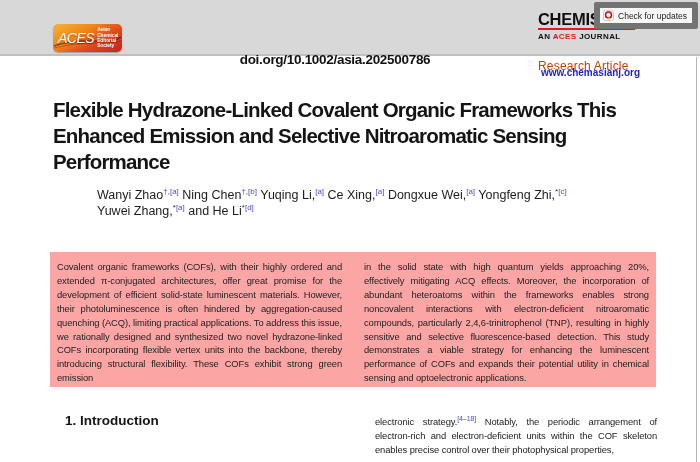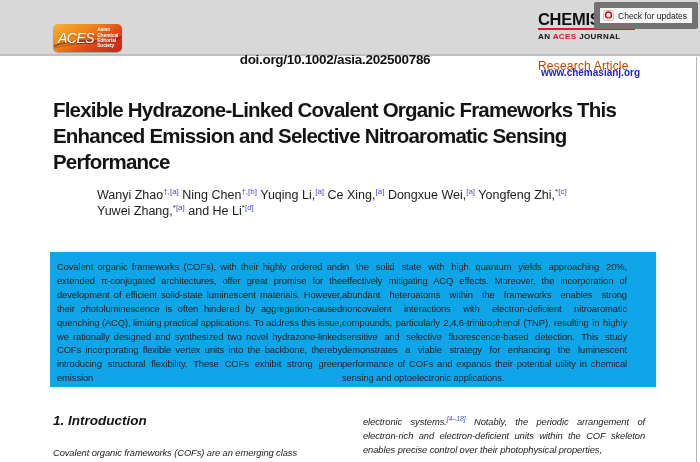--- a/index.html
+++ b/index.html
@@ -69,31 +69,31 @@
     position:absolute; left:53px; top:187px;
     font-size:12.5px; color:#1c1c1c; line-height:16px;margin-left:44px;
   }
   .authors .line { white-space:nowrap; }
   sup { font-size:8px; line-height:0; }
   .sup-blue { color:#4a4ad2; }
   .sup-dark { color:#333; }
 
   .abstract-box {
     position:absolute; left:50px; top:252px; width:606px; height:135px;
-    background:#0ea5e9; box-sizing:border-box; padding:8px 7px;
-    display:flex; overflow:hidden;
+    background:#fca5a5; box-sizing:border-box; padding:8px 7px;
+    display:flex; gap:22px; overflow:hidden;
   }
   .abstract-col {
     width:285px; margin:0; font-size:9.4px; line-height:13.9px;
     text-align:justify; color:#222; letter-spacing:-0.1px;
   }
 
   .bottom {
-    position:absolute; left:46px; top:403px; width:606px; height:59px;
-    box-sizing:border-box; padding:0 7px; display:flex; gap:28px; overflow:hidden;font-style:italic;
+    position:absolute; left:58px; top:403px; width:606px; height:59px;
+    box-sizing:border-box; padding:0 7px; display:flex; gap:28px; overflow:hidden;
   }
   .bottom-col { width:285px; }
   .intro-heading { font-size:13.5px; font-weight:bold; color:#141414; margin:10px 0 0 0; }
   .body-par {
     font-size:9.4px; line-height:13.9px; text-align:justify; color:#222;
     letter-spacing:-0.1px; margin:0;
   }
   .left-par { margin-top:18px; }
   .right-par { margin-top:12px; }
   .cite-sup { color:#3d55cc; font-size:7px; }
@@ -157,20 +157,19 @@
 </div>
 
 <div class="abstract-box">
   <p class="abstract-col">Covalent organic frameworks (COFs), with their highly ordered and extended π-conjugated architectures, offer great promise for the development of efficient solid-state luminescent materials. However, their photoluminescence is often hindered by aggregation-caused quenching (ACQ), limiting practical applications. To address this issue, we rationally designed and synthesized two novel hydrazone-linked COFs incorporating flexible vertex units into the backbone, thereby introducing structural flexibility. These COFs exhibit strong green emission</p>
   <p class="abstract-col">in the solid state with high quantum yields approaching 20%, effectively mitigating ACQ effects. Moreover, the incorporation of abundant heteroatoms within the frameworks enables strong noncovalent interactions with electron-deficient nitroaromatic compounds, particularly 2,4,6-trinitrophenol (TNP), resulting in highly sensitive and selective fluorescence-based detection. This study demonstrates a viable strategy for enhancing the luminescent performance of COFs and expands their potential utility in chemical sensing and optoelectronic applications.</p>
 </div>
 
 <div class="bottom">
   <div class="bottom-col">
     <h2 class="intro-heading">1. Introduction</h2>
-    <p class="body-par left-par">Covalent organic frameworks (COFs) are an emerging class</p>
   </div>
   <div class="bottom-col">
-    <p class="body-par right-par"><span>electronic systems.</span><sup class="cite-sup">[4–18]</sup><span> Notably, the periodic arrangement of electron-rich and electron-deficient units within the COF skeleton enables precise control over their photophysical properties,</span></p>
+    <p class="body-par right-par"><span>electronic strategy.</span><sup class="cite-sup">[4–18]</sup><span> Notably, the periodic arrangement of electron-rich and electron-deficient units within the COF skeleton enables precise control over their photophysical properties,</span></p>
   </div>
 </div>
 
 <div class="page-edge-line"></div>
 
 </body></html>

